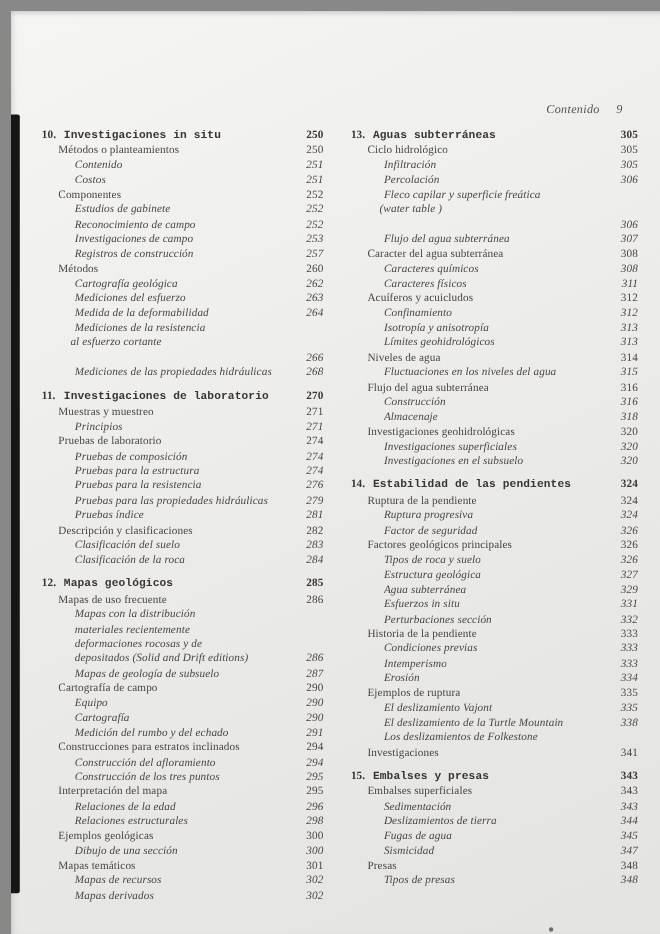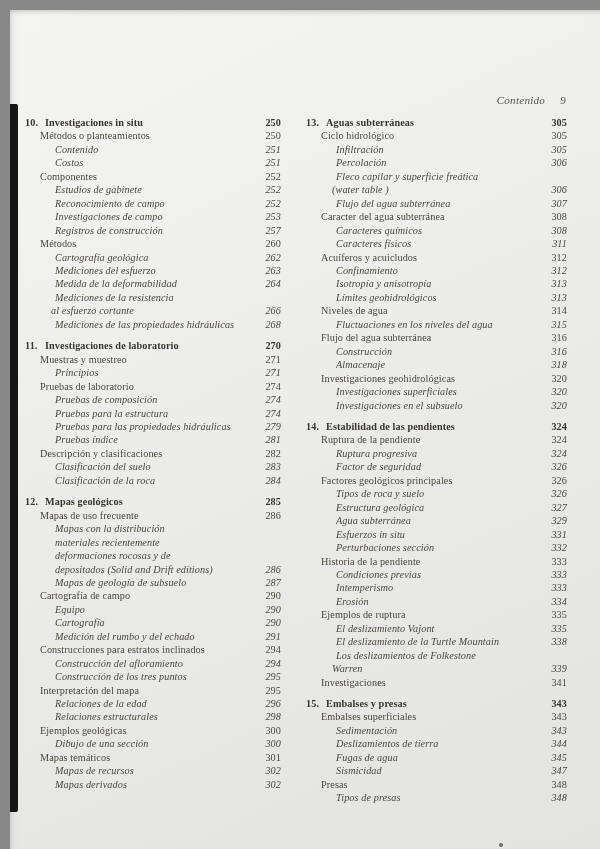--- a/index.html
+++ b/index.html
@@ -23,32 +23,32 @@
   }
   .hdr{
     position:absolute;top:84px;left:295px;width:261px;
     display:flex;justify-content:flex-end;align-items:baseline;gap:15px;
     font-style:italic;font-size:11px;color:#55524a;letter-spacing:.3px;
   }
   .col{
     position:absolute;top:106px;
     font-size:10.2px;line-height:13.45px;letter-spacing:.1px;
   }
-  .col-left{left:15px;width:256px;}
-  .col-right{left:296px;width:261px;}
+  .col-left{left:28px;width:256px;}
+  .col-right{left:309px;width:261px;}
   .chapter-block + .chapter-block{margin-top:8px;}
   .row{display:flex;align-items:baseline;white-space:nowrap;}
   .row .pg{margin-left:auto;padding-left:8px;flex:0 0 auto;}
   .row.chapter{font-weight:bold;color:#38362f;}
   .row.chapter .num{flex:0 0 20px;}
-  .row.chapter .title{flex:0 1 auto;overflow:hidden;}
+  .row.chapter .title{flex:0 1 auto;overflow:hidden;font-family:Liberation Mono, monospace;}
   .row .text{flex:0 1 auto;overflow:hidden;}
   .row.s1{padding-left:15px;}
   .row.s2{padding-left:30px;font-style:italic;}
-  .row.s2c{padding-left:26px;font-style:italic;}
+  .row.s2c{padding-left:26px;font-style:italic;flex-direction:column;}
 </style>
 </head>
 <body>
 
 <div class="page">
   <div class="scan-bar-left"></div>
   <div class="scan-speck"></div>
 
   <div class="hdr">
     <span>Contenido</span>
@@ -142,20 +142,24 @@
         </div>
         <div class="row s2">
           <span class="text">Pruebas de composición</span>
           <span class="pg">274</span>
         </div>
         <div class="row s2">
           <span class="text">Pruebas para la estructura</span>
           <span class="pg">274</span>
         </div>
         <div class="row s2">
+          <span class="text">Pruebas para la resistencia</span>
+          <span class="pg">276</span>
+        </div>
+        <div class="row s2">
           <span class="text">Pruebas para las propiedades hidráulicas</span>
           <span class="pg">279</span>
         </div>
         <div class="row s2">
           <span class="text">Pruebas índice</span>
           <span class="pg">281</span>
         </div>
         <div class="row s1">
           <span class="text">Descripción y clasificaciones</span>
           <span class="pg">282</span>
@@ -414,24 +418,20 @@
         <div class="row s2">
           <span class="text">El deslizamiento Vajont</span>
           <span class="pg">335</span>
         </div>
         <div class="row s2">
           <span class="text">El deslizamiento de la Turtle Mountain</span>
           <span class="pg">338</span>
         </div>
         <div class="row s2">
           <span class="text">Los deslizamientos de Folkestone</span>
-        </div>
-        <div class="row s2c">
-          <span class="text">Warren</span>
-          <span class="pg">339</span>
         </div>
         <div class="row s1">
           <span class="text">Investigaciones</span>
           <span class="pg">341</span>
         </div>
       </div>
       <div class="chapter-block">
         <div class="row chapter">
           <span class="num">15.</span>
           <span class="title">Embalses y presas</span>

